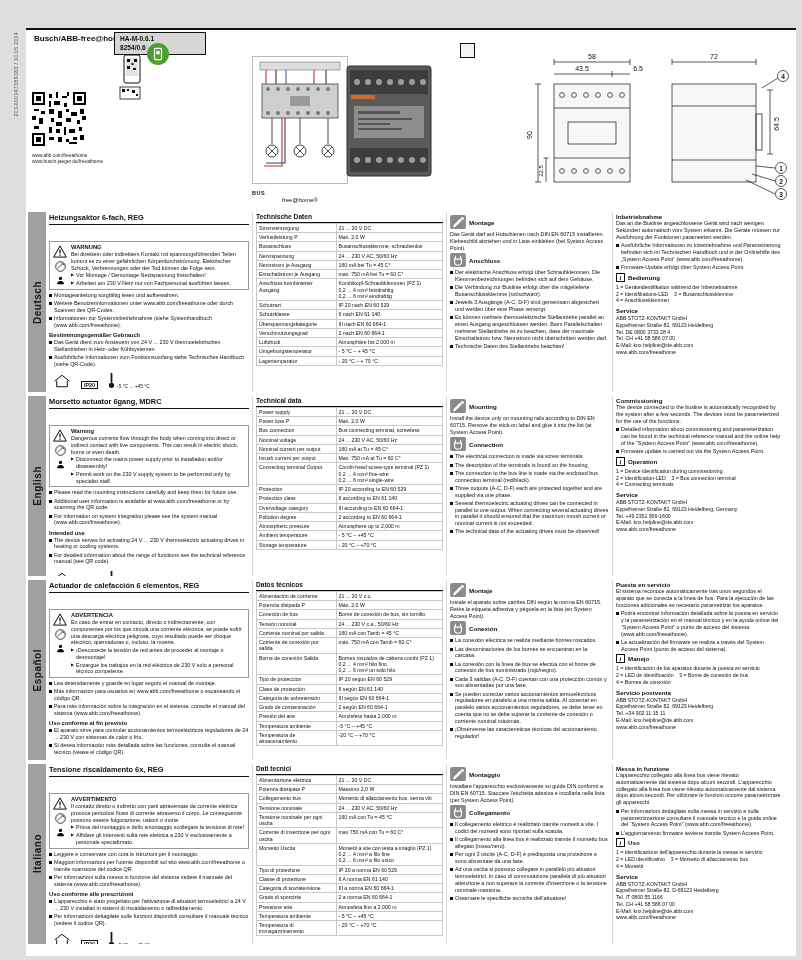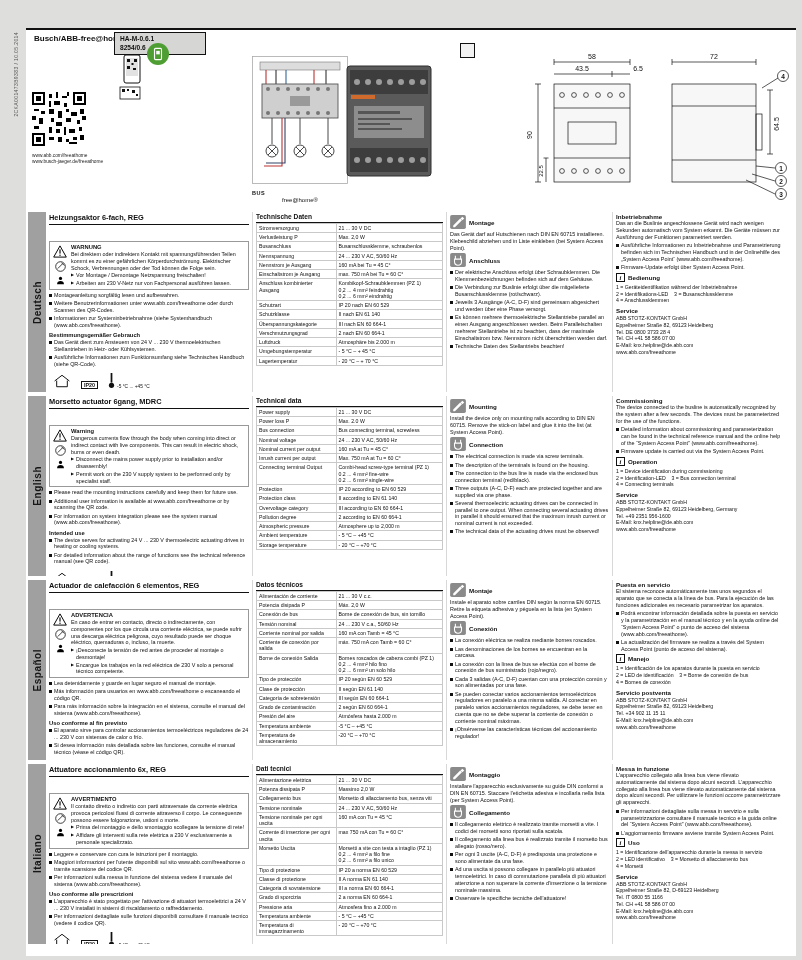--- a/index.html
+++ b/index.html
@@ -1060,21 +1060,21 @@
             <div class="tpl-wrap"><div class="svcline">ABB STOTZ-KONTAKT GmbH</div></div><div class="tpl-wrap"><div class="svcline">Eppelheimer Straße 82, 69123 Heidelberg</div></div><div class="tpl-wrap"><div class="svcline">Tel. +34 902 11 15 11</div></div><div class="tpl-wrap"><div class="svcline">E-Mail: knx.helpline@de.abb.com</div></div><div class="tpl-wrap"><div class="svcline">www.abb.com/freeathome</div></div></div>
           </div>
         </section>
       </div><div class="tpl-wrap">
         <section class="lang-sec">
           <div class="tab">
             <span>Italiano</span>
           </div>
 
           <div class="c c1">
-            <div class="title">Attuatore accionamiento 6x, REG</div>
+            <div class="title">Tensione riscaldamento 6x, REG</div>
             <div class="warn">
               <div class="wicons">
                 <svg width="14" height="13" viewBox="0 0 20 18">
                     <path d="M10 1 19 17H1Z" fill="#fff" stroke="#000" stroke-width="1.4"></path>
                     <rect x="9.2" y="6" width="1.6" height="6" fill="#000"></rect>
                     <rect x="9.2" y="13.5" width="1.6" height="1.8" fill="#000"></rect>
                   </svg>
                 <svg width="11" height="11" viewBox="0 0 16 16">
                     <circle cx="8" cy="8" r="7" fill="none" stroke="#000" stroke-width="1.1"></circle>
                     <path d="M4 11 11 4M9.5 2.5l4 4" stroke="#000" stroke-width="1.1" fill="none"></path>

